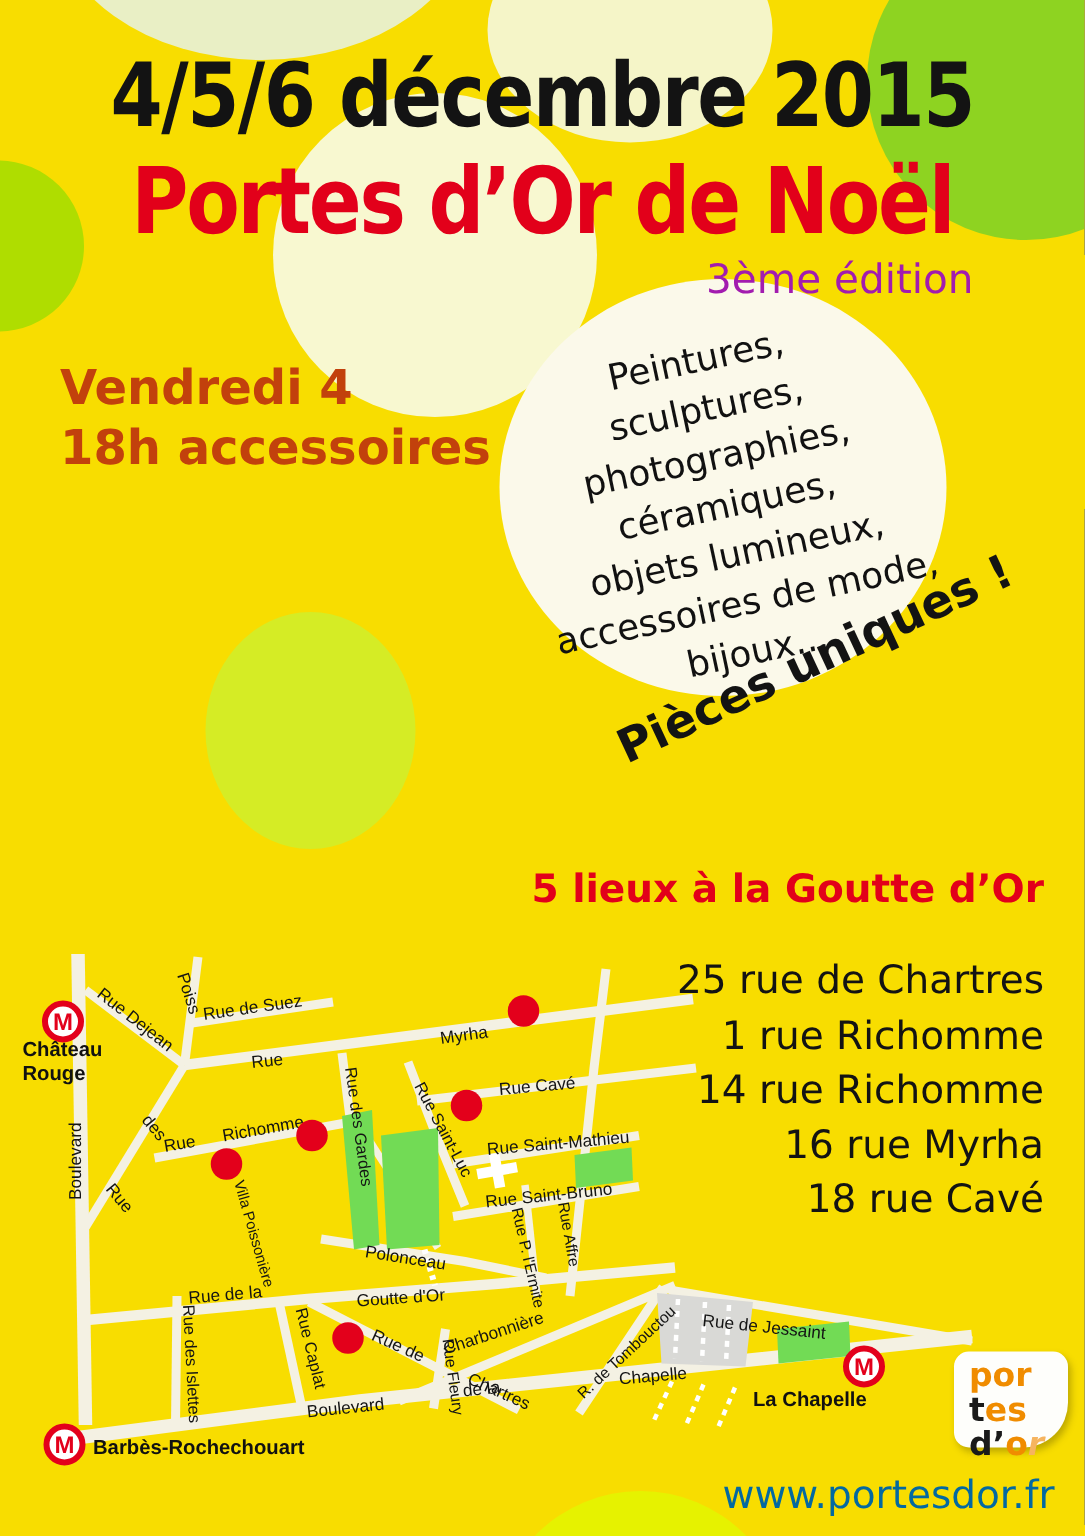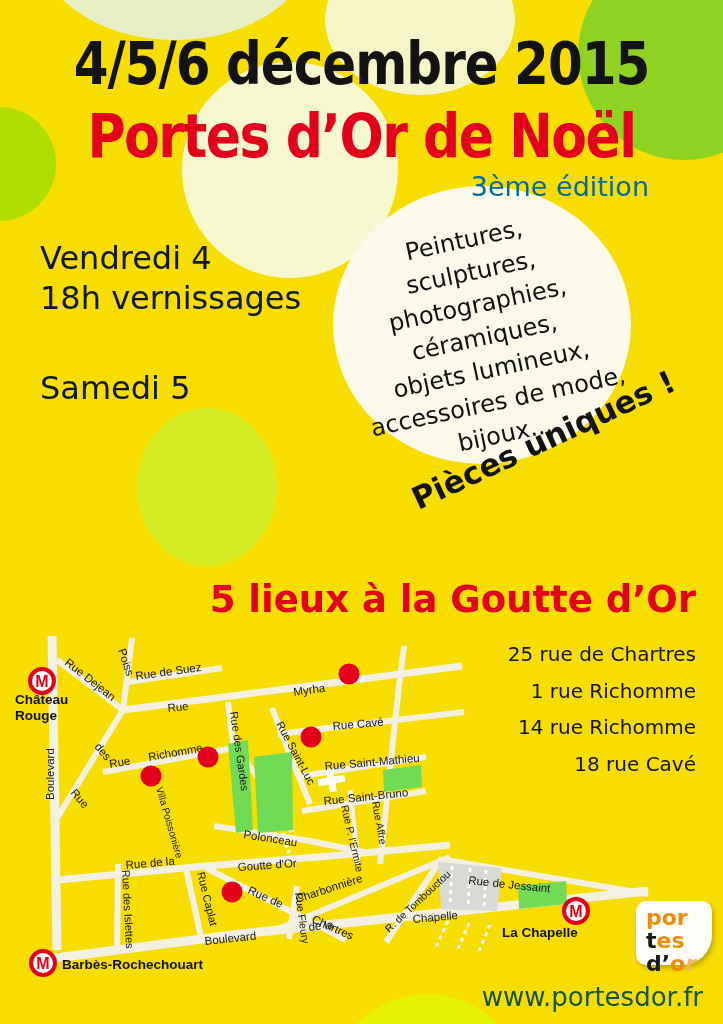--- a/index.html
+++ b/index.html
@@ -14,34 +14,34 @@
   .c-greenmid{left:137px;top:408px;width:140px;height:158px;background:#D5EC25;}
   .c-greenbottom{left:329px;top:994px;width:196px;height:196px;background:#E6F200;}
   .oval{position:absolute;left:333px;top:186px;width:298px;height:278px;
         background:#FBF9EA;border-radius:50%;}
   .date-title{position:absolute;top:30px;left:0;width:100%;text-align:center;
         font-size:50px;font-weight:bold;color:#131313;letter-spacing:-1px;
         transform:scaleY(1.18);transform-origin:center top;white-space:nowrap;}
   .main-title{position:absolute;top:100px;left:0;width:100%;text-align:center;
         font-size:52px;font-weight:bold;color:#E2001A;letter-spacing:-1.5px;
         transform:scaleY(1.18);transform-origin:center top;white-space:nowrap;}
-  .edition{position:absolute;top:171px;right:74px;font-size:27px;color:#0369a1;}
-  .schedule{position:absolute;left:40px;top:238px;font-size:32px;font-weight:normal;
-        color:#0f172a;line-height:40px;}
+  .edition{position:absolute;top:171px;right:74px;font-size:27px;color:#a21caf;}
+  .schedule{position:absolute;left:40px;top:238px;font-size:32px;font-weight:bold;
+        color:#c2410c;line-height:40px;}
   .schedule .gap{height:50px;}
   .oval-text{position:absolute;left:312px;top:222px;width:345px;text-align:center;
         transform:rotate(-12deg);font-size:24px;line-height:33px;color:#111;}
   .unique{position:absolute;left:406px;top:484px;transform:rotate(-25deg);
         transform-origin:left top;font-size:31px;font-weight:bold;color:#131313;
         white-space:nowrap;}
-  .venues-heading{position:absolute;right:27px;top:578px;font-size:37px;
+  .venues-heading{position:absolute;right:27px;top:578px;font-size:26px;
         font-weight:bold;color:#E2001A;white-space:nowrap;}
   .addresses{position:absolute;right:27px;top:636px;text-align:right;
-        font-size:20px;line-height:36.5px;color:#131313;}
-  .website{position:absolute;right:20px;top:982px;font-size:26px;color:#14532d;}
+        font-size:26px;line-height:36.5px;color:#131313;}
+  .website{position:absolute;right:20px;top:982px;font-size:26px;color:#0369a1;}
   .map{position:absolute;left:0;top:628px;}
   .street{stroke:#F4F1E3;fill:none;}
   .park{fill:#72DB55;}
   .rail{fill:#D9D9D6;}
   .raildash{stroke:#FFFFFF;stroke-width:3;fill:none;stroke-dasharray:4 4;}
   .crossdash{stroke:#FFFFFF;stroke-width:4;fill:none;stroke-dasharray:3 3;}
   .church{fill:#FFFFFF;}
   .street-label{fill:#141414;font-family:"Liberation Sans",sans-serif;}
   .station-label{fill:#111111;font-weight:bold;font-size:13.5px;
         font-family:"Liberation Sans",sans-serif;}
@@ -73,41 +73,41 @@
   <div class="decor c-greenbottom"></div>
 
   <div class="oval"></div>
 
   <div class="date-title">4/5/6 décembre 2015</div>
   <div class="main-title">Portes d’Or de Noël</div>
   <div class="edition">3ème édition</div>
 
   <div class="schedule">
     <div>Vendredi 4</div>
-    <div>18h vernissages</div>
+    <div>18h accessoires</div>
     <div class="gap"></div>
-    <div>Samedi 5</div>
   </div>
 
   <div class="oval-text">
     <div>Peintures,</div>
     <div>sculptures,</div>
     <div>photographies,</div>
     <div>céramiques,</div>
     <div>objets lumineux,</div>
     <div>accessoires de mode,</div>
     <div>bijoux...</div>
   </div>
   <div class="unique">Pièces uniques !</div>
 
   <div class="venues-heading">5 lieux à la Goutte d’Or</div>
   <div class="addresses">
     <div>25 rue de Chartres</div>
     <div>1 rue Richomme</div>
     <div>14 rue Richomme</div>
+    <div>16 rue Myrha</div>
     <div>18 rue Cavé</div>
   </div>
 
   <svg class="map" width="660" height="396" viewBox="0 628 660 396">
 
     <g>
       <path class="street" stroke-width="9" d="M52,636 L57,950"></path>
       <path class="street" stroke-width="9" d="M40,960 L240,934 L440,913 L648,891"></path>
       <path class="street" stroke-width="6" d="M57,660 L123,710"></path>
       <path class="street" stroke-width="6" d="M132,638 L123,710"></path>

